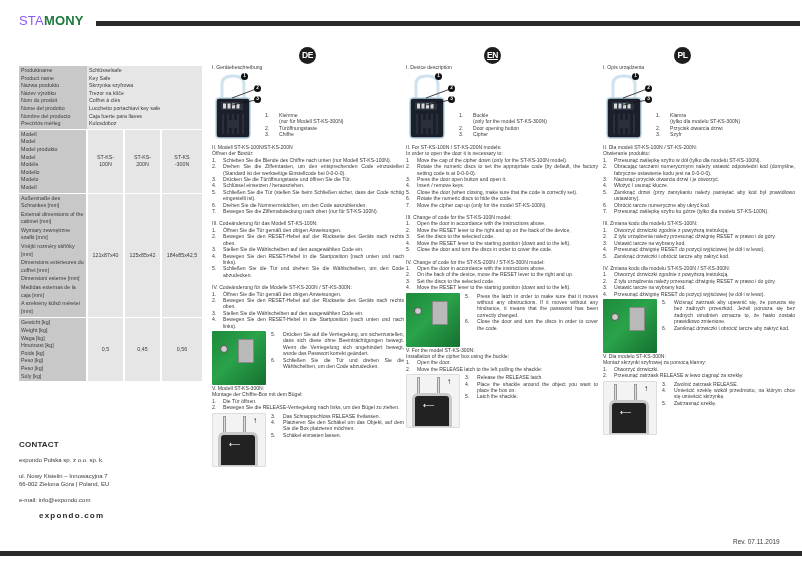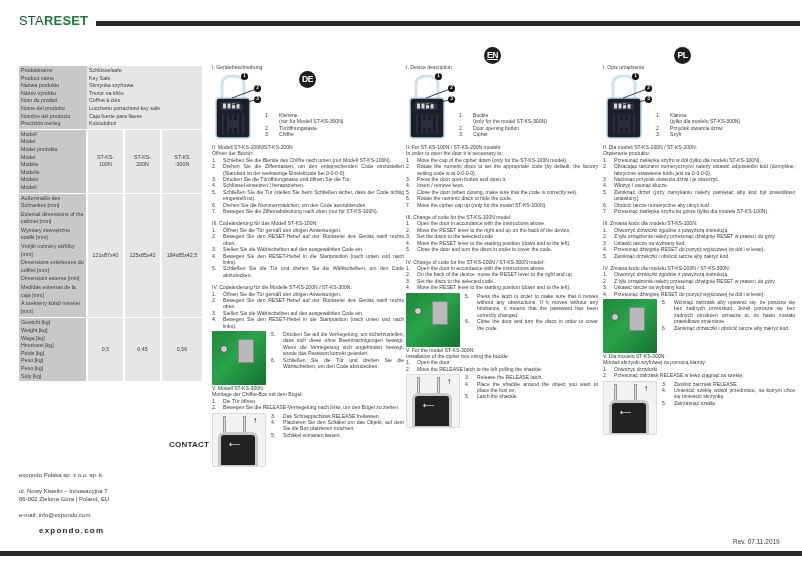--- a/index.html
+++ b/index.html
@@ -1,49 +1,49 @@
 <!DOCTYPE html>
 <html><head>
 <meta charset="utf-8">
 <style>
   * { box-sizing: border-box; margin: 0; padding: 0; }
   html, body { width: 802px; height: 567px; overflow: hidden; background: #fff; }
   body { font-family: "Liberation Sans", sans-serif; color: #3a3a3a; position: relative; }
 
   .logo { position: absolute; left: 19px; top: 14px; font-size: 13px; letter-spacing: 0.2px; line-height: 14px; }
-  .logo .sta { color: #14532d; font-weight: normal; }
+  .logo .sta { color: #8b5cf6; font-weight: normal; }
   .logo .mony { color: #1e7a3c; font-weight: bold; }
   .top-bar { position: absolute; left: 96px; top: 21px; width: 704px; height: 5px; background: #2a2a2a; }
   .bottom-bar { position: absolute; left: 0; top: 551px; width: 802px; height: 5px; background: #2a2a2a; }
 
   
   .spec { position: absolute; left: 19px; top: 66px; width: 183px; border-collapse: collapse; font-size: 5.3px; line-height: 7.6px; }
   .spec td { vertical-align: middle; padding: 1px 2px; }
   .spec .lbl { background: #c8c8c8; width: 68px; color: #3a3a3a; }
   .spec .val { background: #e6e6e6; color: #3a3a3a; }
   .spec .num { background: #e6e6e6; text-align: center; }
   .spec tr.sep td { border-top: 1px solid #fff; }
   .spec .num + .num { border-left: 2px solid #fff; }
   .spec .lbl + .num { border-left: 2px solid #fff; }
   .spec .lbl-line { display: block; }
   .spec .lbl-group { display: block; margin-bottom: 1px; }
 
   
   .contact { position: absolute; left: 19px; top: 440px; width: 190px; font-size: 6px; color: #3a3a3a; }
-  .contact h3 { font-size: 8px; font-weight: bold; color: #2a2a2a; margin-bottom: 22px; letter-spacing: 0.2px; text-align: right; }
+  .contact h3 { font-size: 8px; font-weight: bold; color: #2a2a2a; margin-bottom: 7px; letter-spacing: 0.2px; }
   .contact p { line-height: 8px; margin-bottom: 8px; }
   .contact .site { font-size: 8px; font-weight: bold; letter-spacing: 1.2px; color: #2a2a2a; padding-left: 20px; }
 
   
   .col { position: absolute; top: 47px; width: 192px; font-size: 5.1px; line-height: 6.4px; color: #3a3a3a; }
   .col.de { left: 212px; }
   .col.en { left: 406px; }
   .col.pl { left: 603px; }
   .lang-badge { position: absolute; top: 0; width: 17px; height: 17px; border-radius: 50%; background: #1e1e1e; color: #fff; font-weight: bold; font-size: 8.5px; display: flex; align-items: center; justify-content: center; letter-spacing: -0.5px; }
-  .col.de .lang-badge { left: 87px; margin-top: 24px; }
+  .col.de .lang-badge { left: 87px; }
   .col.en .lang-badge { left: 78px; text-decoration: underline; }
   .col.pl .lang-badge { left: 71px; }
   .first-title { position: absolute; top: 17px; left: 0; }
   .desc-block { position: absolute; top: 25px; left: 0; width: 192px; height: 69px; }
   .device-img { position: absolute; left: 2px; top: 2px; width: 38px; height: 66px; }
   .callouts { position: absolute; left: 0; top: 0; width: 60px; height: 60px; }
   .callout-num { position: absolute; width: 7px; height: 7px; border-radius: 50%; background: #111; color: #fff; font-size: 4.8px; font-weight: bold; display: flex; align-items: center; justify-content: center; }
   .legend { position: absolute; left: 53px; top: 40px; width: 140px; }
   .legend .li { display: flex; }
   .legend .n { width: 14px; }
@@ -71,21 +71,21 @@
   .white-img .bar1 { left: 10px; } .white-img .bar2 { left: 30px; }
   .white-img .arrow { position: absolute; left: 16px; top: 27px; color: #fff; font-size: 8px; line-height: 8px; }
   .white-img .uparrow { position: absolute; left: 40px; top: 4px; color: #111; font-size: 8px; }
 
   .rev { position: absolute; left: 733px; top: 538px; font-size: 6.5px; color: #3a3a3a; }
 </style>
 </head>
 <body>
 
 <div class="logo">
-  <span class="sta">STA</span><span class="mony">RESET</span>
+  <span class="sta">STA</span><span class="mony">MONY</span>
 </div>
 <div class="top-bar"></div>
 
 <table class="spec">
   <tbody>
       <tr>
     <td class="lbl">
           <span class="lbl-line">Produktname</span>
           <span class="lbl-line">Product name</span>
           <span class="lbl-line">Nazwa produktu</span>

